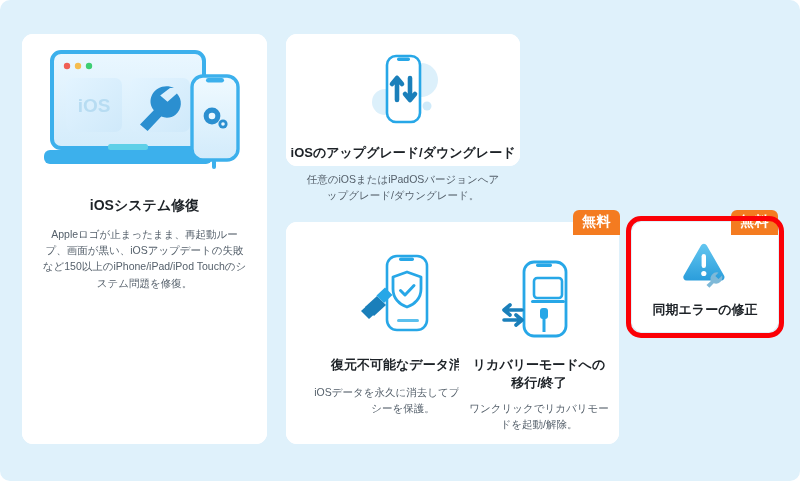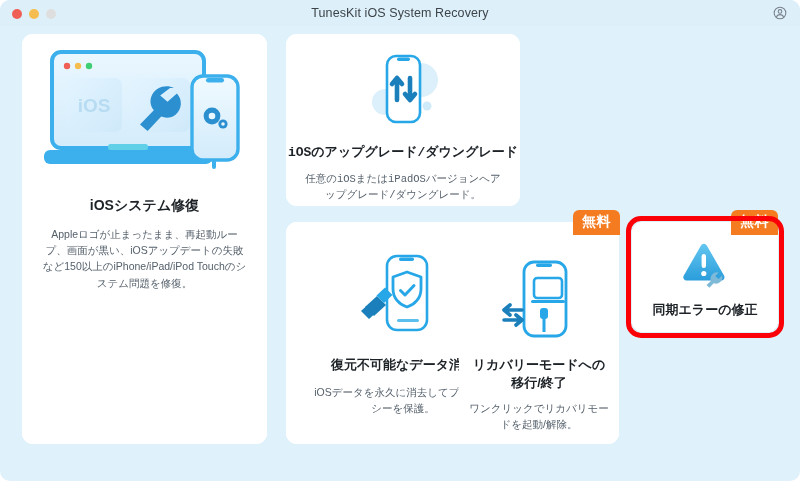--- a/index.html
+++ b/index.html
@@ -72,21 +72,21 @@
     width: 100%; height: 100%;
     display: flex;
     flex-direction: column;
     align-items: center;
     border-radius: 11px;
     background: #fff;
   }
 
   
   .c-repair   { left: 0;     top: 0;   width: 245px; height: 410px; }
-  .c-upgrade  { left: 264px; top: 0;   width: 234px; height: 172px; font-family: Liberation Mono, monospace; }
+  .c-upgrade  { left: 264px; top: 0;   width: 234px; height: 132px; }
   .c-reset    { left: 517px; top: 0;   width: 239px; height: 172px; }
   .c-erase    { left: 264px; top: 188px; width: 234px; height: 222px; }
   .c-recovery { left: 437px; top: 188px; width: 160px; height: 222px; }
   .c-sync     { left: 610px; top: 188px; width: 146px; height: 110px; }
   .c-tools    { left: 610px; top: 312px; width: 146px; height: 98px; }
 
   .title {
     font-size: 13px;
     font-weight: bold;
     color: #1d2227;
@@ -160,35 +160,20 @@
     border-radius: 15px;
     pointer-events: none;
     z-index: 5;
   }
 </style>
 </head>
 <body>
 
 <div class="window">
 
-  <div class="titlebar">
-    <div class="traffic">
-      <div class="tl red"></div>
-      <div class="tl yellow"></div>
-      <div class="tl grey"></div>
-    </div>
-    <div class="win-title">TunesKit iOS System Recovery</div>
-    <div class="account-icon">
-      <svg viewBox="0 0 24 24" width="14" height="14" fill="none" stroke="#78808a" stroke-width="1.8">
-        <circle cx="12" cy="12" r="10"></circle>
-        <circle cx="12" cy="9.3" r="3.1"></circle>
-        <path d="M5.6 19.4c1.2-3.1 3.6-4.6 6.4-4.6s5.2 1.5 6.4 4.6"></path>
-      </svg>
-    </div>
-  </div>
 
   <div class="content">
     <div class="grid">
 
       <div class="card c-repair">
         <div class="card-inner">
           <div class="repair-art">
             <svg viewBox="0 0 210 130" width="210" height="130">
               <defs>
                 <linearGradient id="scr" x1="0" y1="0" x2="0" y2="1">

